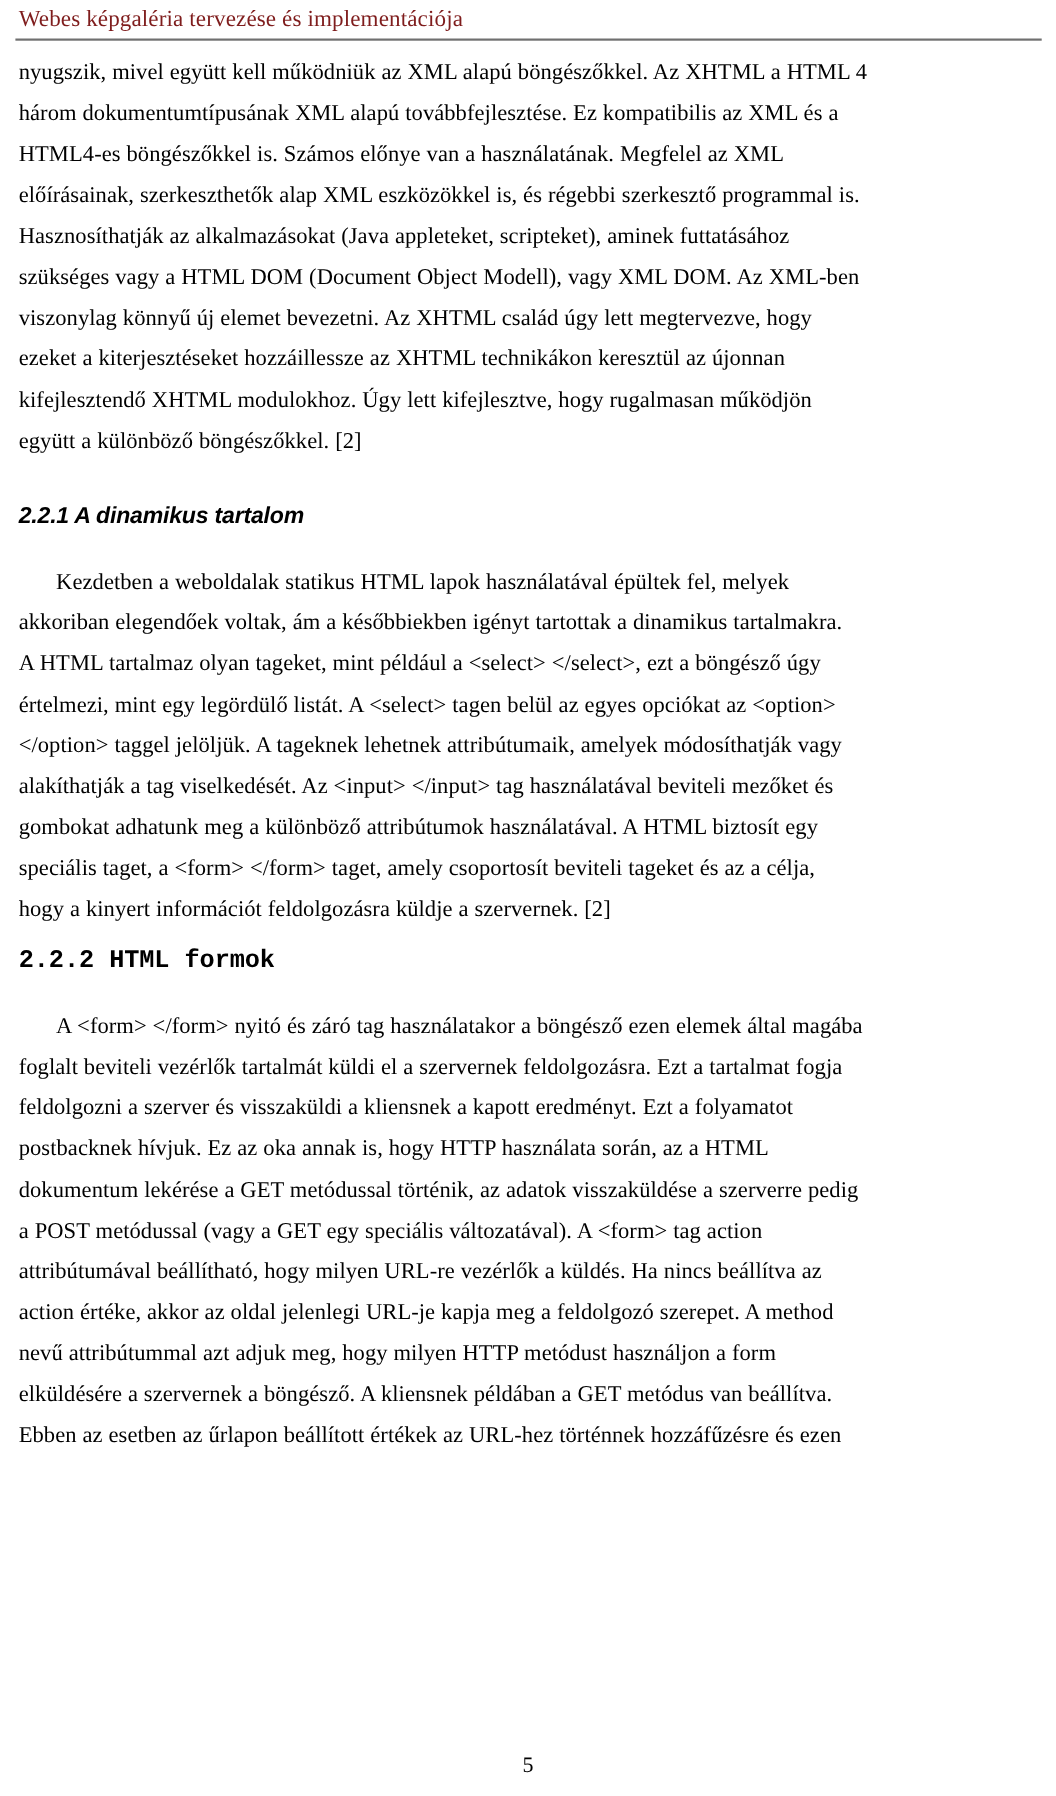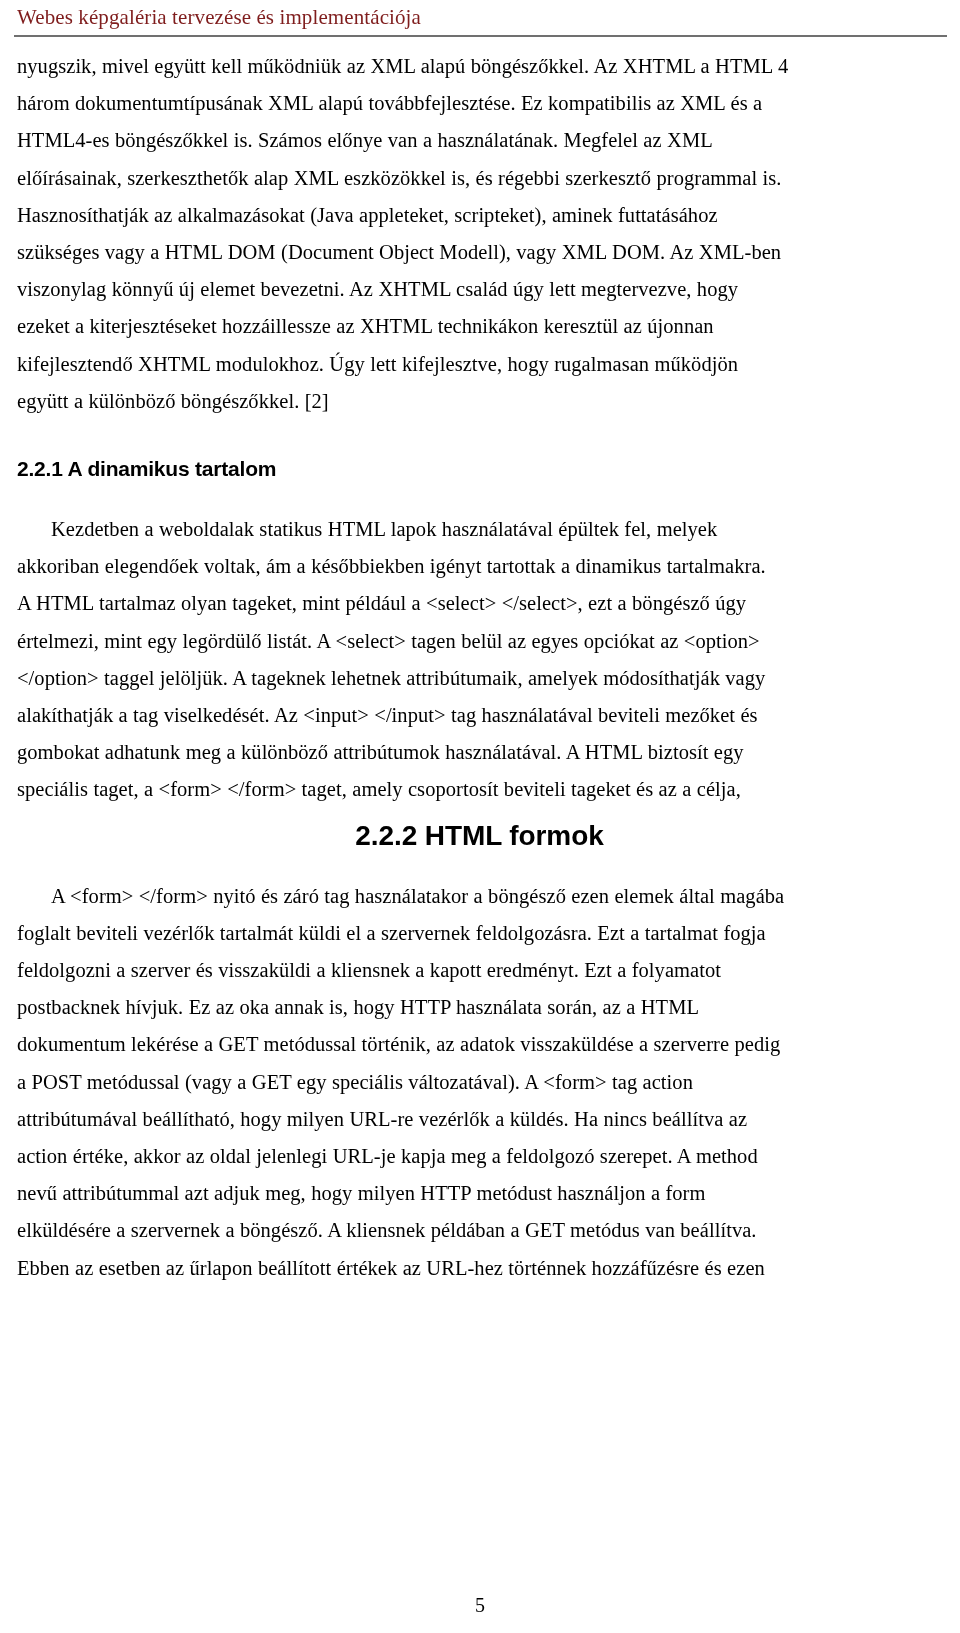--- a/index.html
+++ b/index.html
@@ -79,29 +79,29 @@
   .gap-md { height: 26px; }
   .gap-lg { height: 33px; }
 
   h3.heading-sans {
     margin: 0;
     font-family: "Liberation Sans", "DejaVu Sans", sans-serif;
     font-weight: bold;
     font-size: 21px;
     line-height: 32px;
     letter-spacing: -0.2px;
+    font-style: italic;
   }
   h3.heading-serif {
     margin: 0;
-    font-family: Liberation Sans, sans-serif;
+    font-family: Liberation Mono, monospace;
     font-weight: bold;
-    font-size: 28px;
+    font-size: 23px;
     line-height: 32px;
     letter-spacing: -0.1px;
-    text-align: center;
   }
 
   
   .footer {
     position: absolute;
     left: 0;
     top: 1594px;
     width: 960px;
     text-align: center;
   }
@@ -144,20 +144,21 @@
 
     <p class="para">
       <span class="line" style="text-indent:34px;">Kezdetben a weboldalak statikus HTML lapok használatával épültek fel, melyek</span>
       <span class="line">akkoriban elegendőek voltak, ám a későbbiekben igényt tartottak a dinamikus tartalmakra.</span>
       <span class="line">A HTML tartalmaz olyan tageket, mint például a &lt;select&gt; &lt;/select&gt;, ezt a böngésző úgy</span>
       <span class="line">értelmezi, mint egy legördülő listát. A &lt;select&gt; tagen belül az egyes opciókat az &lt;option&gt;</span>
       <span class="line">&lt;/option&gt; taggel jelöljük. A tageknek lehetnek attribútumaik, amelyek módosíthatják vagy</span>
       <span class="line">alakíthatják a tag viselkedését. Az &lt;input&gt; &lt;/input&gt; tag használatával beviteli mezőket és</span>
       <span class="line">gombokat adhatunk meg a különböző attribútumok használatával. A HTML biztosít egy</span>
       <span class="line">speciális taget, a &lt;form&gt; &lt;/form&gt; taget, amely csoportosít beviteli tageket és az a célja,</span>
+      <span class="line">hogy a kinyert információt feldolgozásra küldje a szervernek. [2]</span>
     </p>
 
     <div class="gap-sm"></div>
 
     <h3 class="heading-serif">2.2.2 HTML formok</h3>
 
     <div class="gap-md"></div>
 
     <p class="para">
       <span class="line" style="text-indent:34px;">A &lt;form&gt; &lt;/form&gt; nyitó és záró tag használatakor a böngésző ezen elemek által magába</span>

